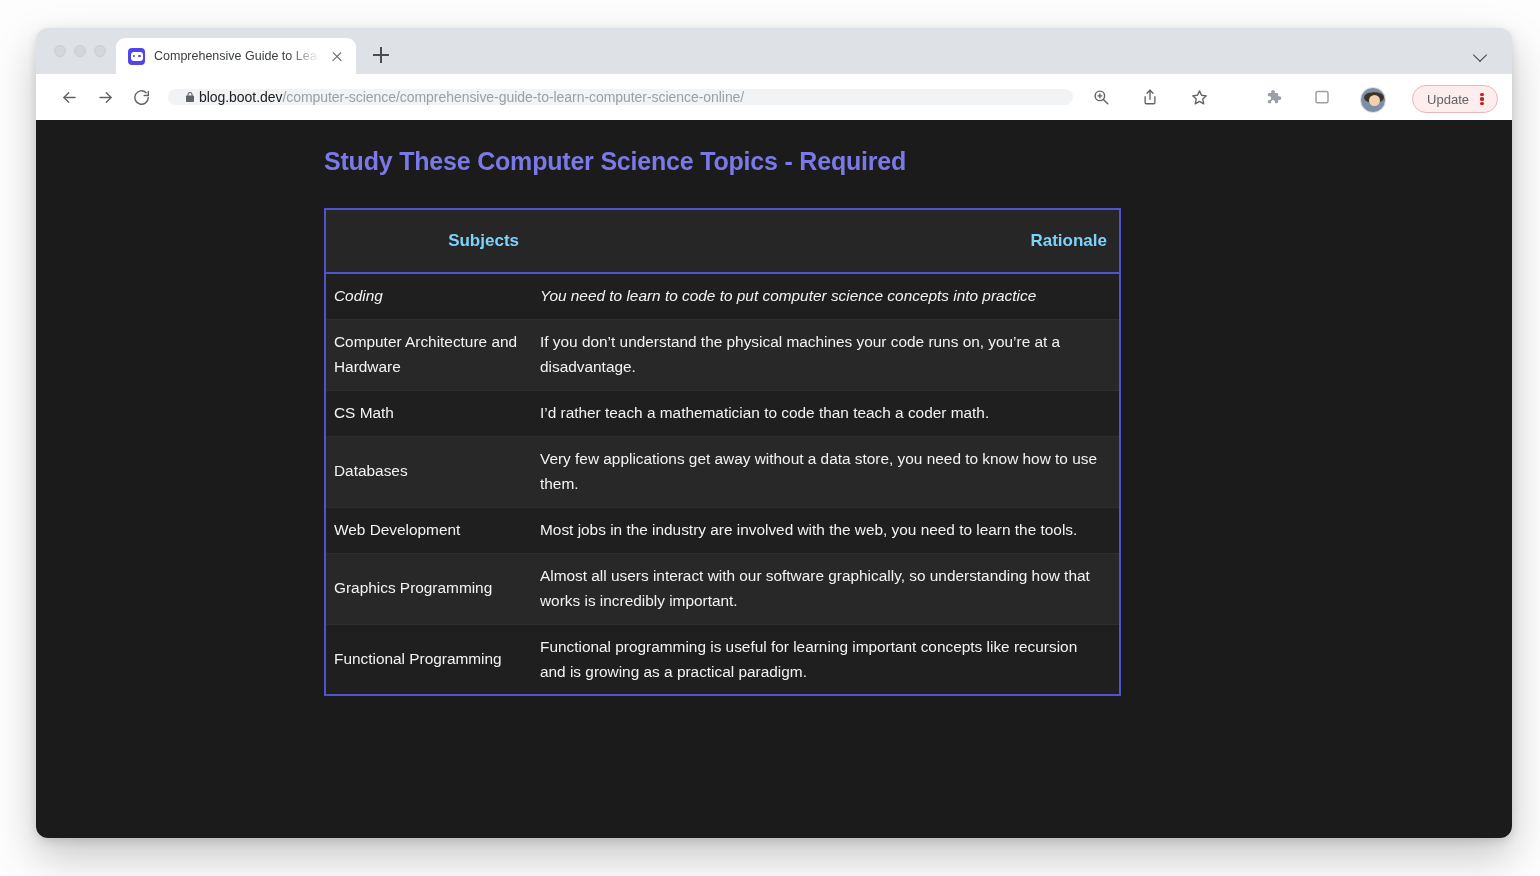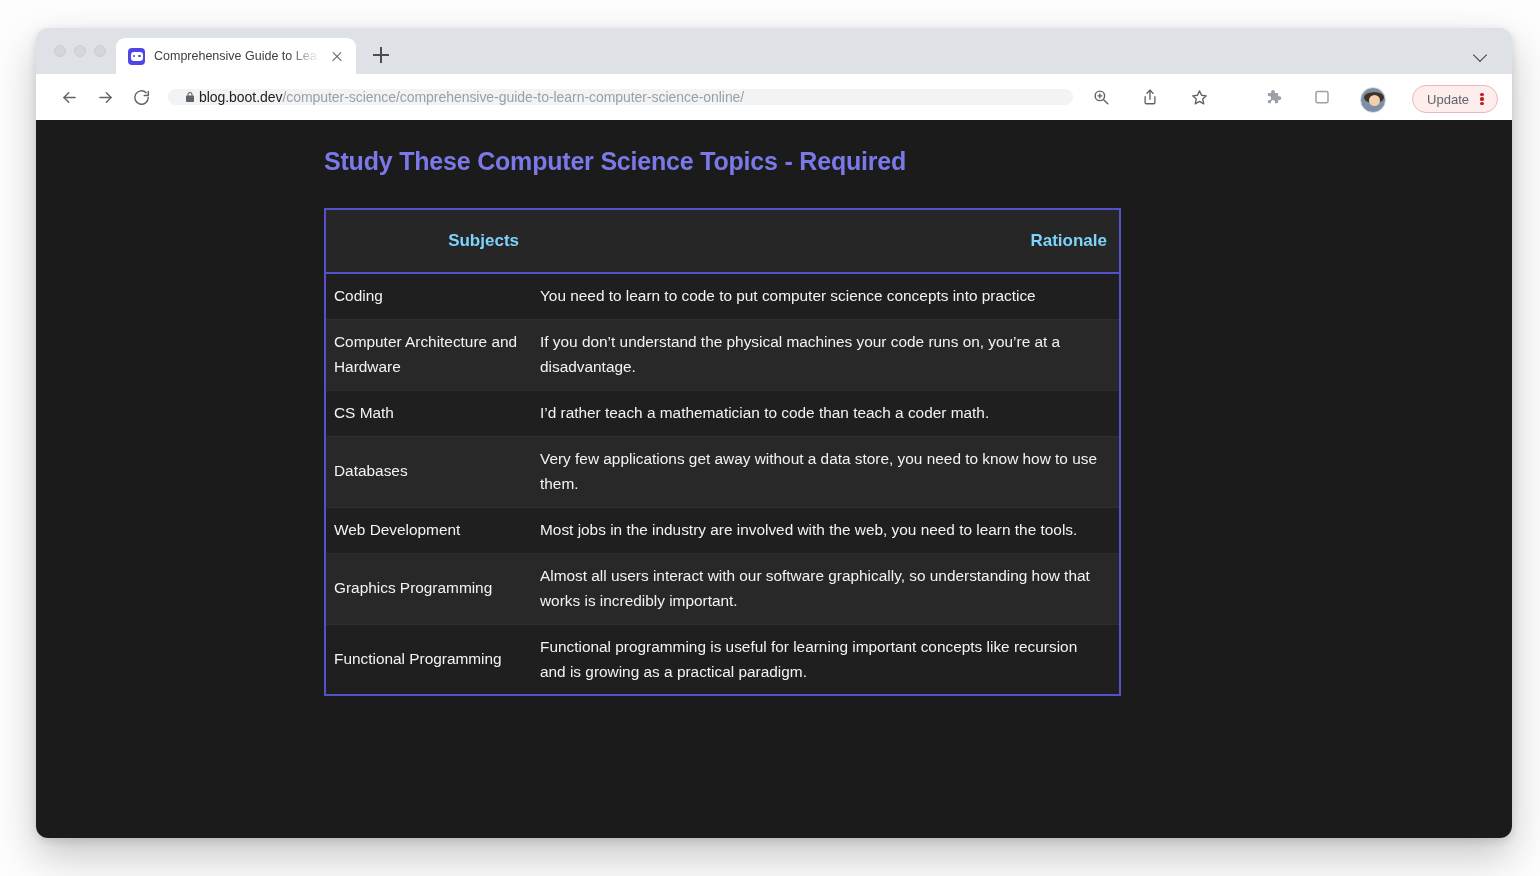--- a/index.html
+++ b/index.html
@@ -333,21 +333,21 @@
   #topics-table tbody td.subject {
     padding-left: 8px;
     padding-right: 6px;
   }
   #topics-table tbody td.rationale {
     padding-left: 9px;
     padding-right: 20px;
   }
   #topics-table tbody tr:nth-child(odd)  td { background: #1f1f1f; }
   #topics-table tbody tr:nth-child(even) td { background: #282828; }
-  #topics-table tbody tr:first-child td { border-top: none; }
+  #topics-table tbody tr:first-child td { border-top: none; font-style: italic; }
 </style>
 </head>
 <body>
 
 <div id="canvas">
 
   <div id="browser-window">
 
     <div id="tab-strip">
 

